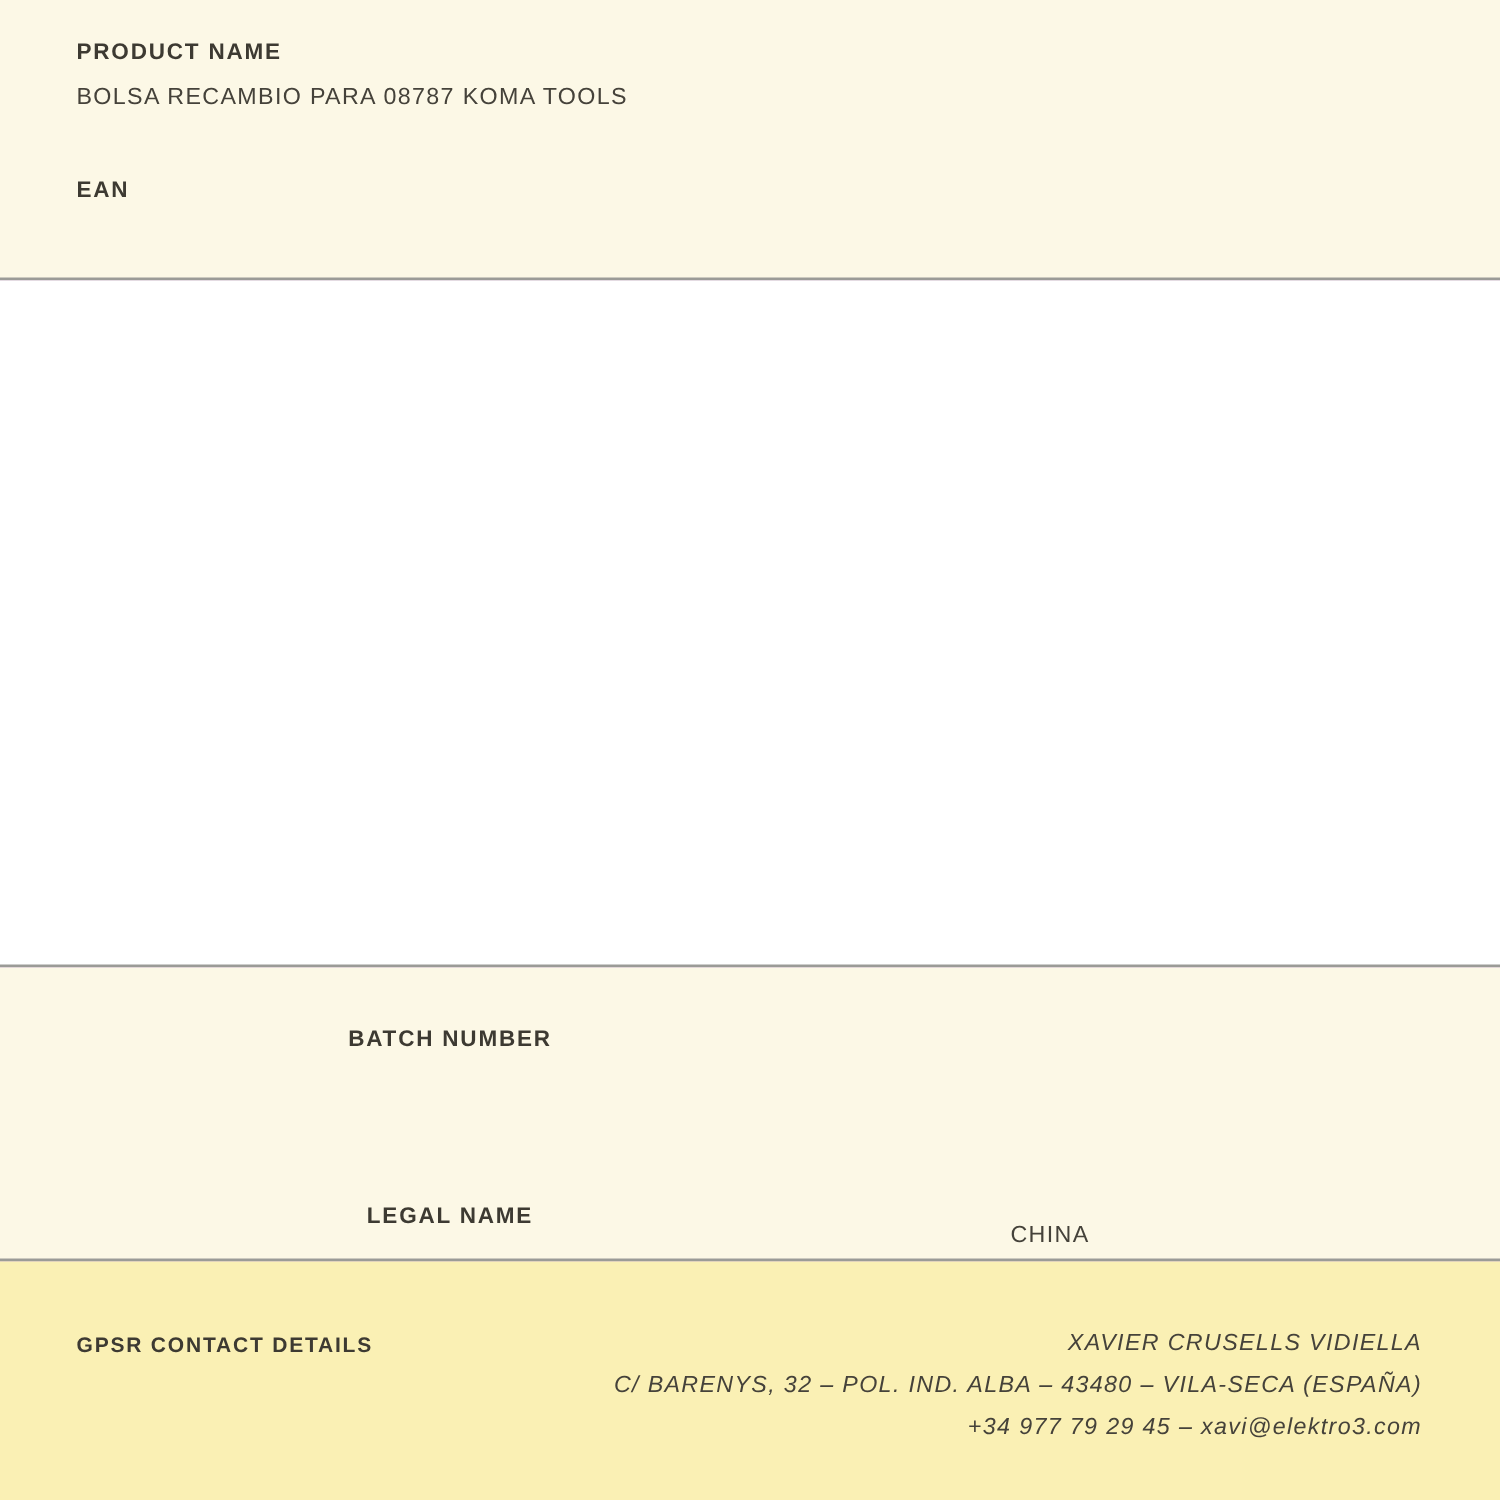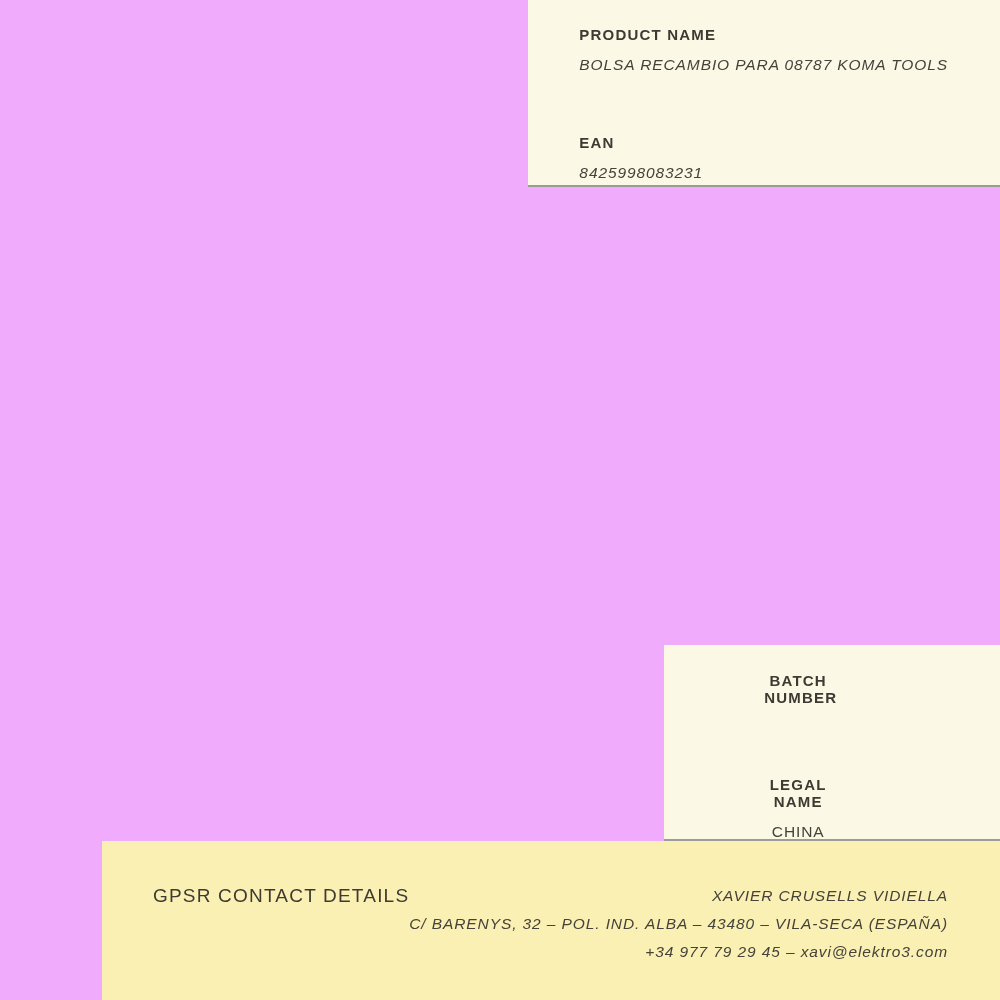--- a/index.html
+++ b/index.html
@@ -8,21 +8,20 @@
     font-family: "Liberation Sans", "DejaVu Sans", sans-serif;
     color: #45423A;
   }
   .page {
     width: 1000px;
     height: 1000px;
     display: flex;
     flex-direction: column;
     background: #f0abfc;
     overflow: hidden;
-    align-items: flex-end;
   }
 
   
   .section-top {
     height: 187px;
     background: #FCF8E6;
     border-bottom: 2px solid #9B9B97;
     padding: 26px 52px 0 51px;
   }
   .field-label {
@@ -31,60 +30,61 @@
     letter-spacing: 1.2px;
     color: #3D3A32;
     line-height: 17px;
   }
   .field-value {
     font-size: 15.5px;
     letter-spacing: 0.9px;
     line-height: 17px;
     color: #45423A;
   }
-  .section-top .field-value { margin-top: 13px; font-style: italic; }
-  .section-top .ean-block { margin-top: 61px; }
+  .section-top .field-value { margin-top: 13px; }
+  .section-top .ean-block { margin-top: 45px; }
 
   
   .section-image {
     height: 458px;
     background: #FFFFFF;
     border-bottom: 2px solid #9B9B97;
   }
 
   
   .section-details {
     height: 196px;
     background: #FCF8E6;
     border-bottom: 2px solid #9B9B97;
     padding: 27px 100px 0 100px;
   }
   .details-row {
     display: flex;
+    margin-top: 12px;
   }
   .details-cell {
     width: 50%;
     text-align: center;
   }
-  .details-row.second { margin-top: 57px; flex-direction: column; }
+  .details-row.second { margin-top: 88px; }
   .details-cell .field-value { margin-top: 13px; }
 
   
   .section-contact {
     flex: 1;
     background: #FAF0B4;
     padding: 41px 52px 0 51px;
   }
   .contact-row {
     display: flex;
     align-items: flex-start;
   }
   .contact-heading {
-    font-size: 19px;
-    font-weight: normal;
+    font-size: 14px;
+    font-weight: bold;
     letter-spacing: 1.2px;
     color: #3D3A32;
     line-height: 28px;
     white-space: nowrap;
   }
   .contact-block {
     flex: 1;
     text-align: right;
     font-style: italic;
   }
@@ -100,21 +100,20 @@
 
 <div class="page">
 
   <div class="section-top">
     <div class="name-block">
       <div class="field-label">PRODUCT NAME</div>
       <div class="field-value">BOLSA RECAMBIO PARA 08787 KOMA TOOLS</div>
     </div>
     <div class="ean-block">
       <div class="field-label">EAN</div>
-      <div class="field-value">8425998083231</div>
     </div>
   </div>
 
   <div class="section-image"></div>
 
   <div class="section-details">
     <div class="details-row first">
       <div class="details-cell">
         <div class="field-label">BATCH NUMBER</div>
         <div class="field-value"></div>

